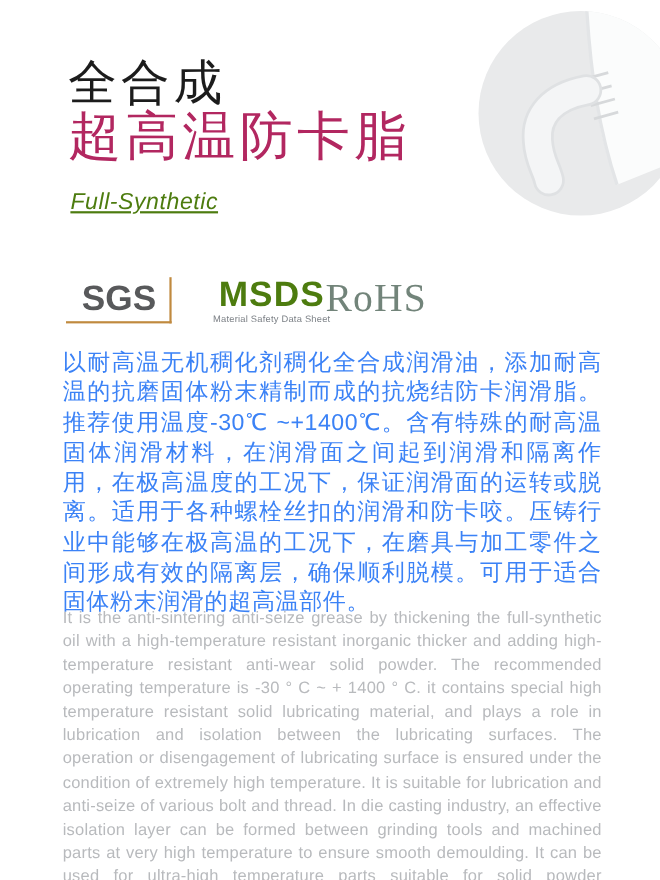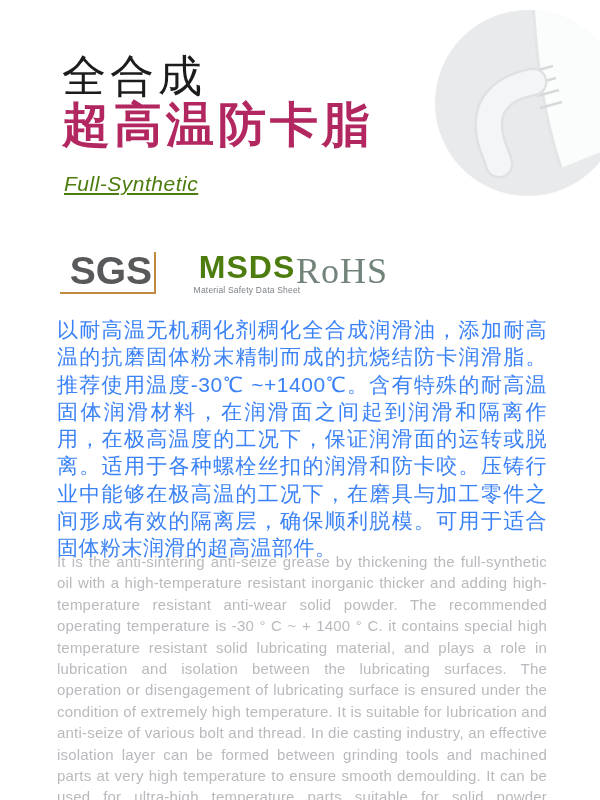--- a/index.html
+++ b/index.html
@@ -13,38 +13,38 @@
     border-radius:50%;background:#e9eaeb;overflow:hidden;
   }
   
   .title-cn-1{
     position:absolute;left:62px;top:40px;
     font-size:44px;line-height:52px;color:#1c1c1c;font-weight:400;
     letter-spacing:4px;white-space:nowrap;margin-top:10px;
   }
   .title-cn-2{
     position:absolute;left:62px;top:96px;
-    font-size:48px;line-height:58px;color:#b22760;font-weight:700;
+    font-size:48px;line-height:58px;color:#b22760;font-weight:400;
     letter-spacing:4px;white-space:nowrap;
   }
   .subtitle-en{
     position:absolute;left:64px;top:170px;width:480px;
     font-size:21px;line-height:27px;color:#4d7c0f;
     font-style:italic;font-weight:400;letter-spacing:0.5px;text-decoration:underline;
   }
   
   .cert-row{position:absolute;left:60px;top:250px;width:480px;height:56px;}
   .cert-sgs{
     position:absolute;left:0;top:2px;width:94px;height:40px;
     border-bottom:2px solid #c08a3f;border-right:2px solid #c08a3f;
     text-align:right;
   }
   .cert-sgs .sgs-text{
-    display:inline-block;font-weight:700;font-size:39px;line-height:38px;
-    color:#58595b;letter-spacing:0;padding-right:2px;
+    display:inline-block;font-weight:700;font-size:32px;line-height:38px;
+    color:#58595b;letter-spacing:0;padding-right:12px;
   }
   .cert-msds{position:absolute;left:122px;top:0;width:130px;text-align:center;}
   .cert-msds .msds-text{
     font-weight:700;font-size:32px;line-height:34px;color:#4d7c0f;letter-spacing:1px;
   }
   .cert-msds .msds-sub{
     font-size:8.5px;line-height:10px;color:#7c8086;letter-spacing:0.2px;margin-top:1px;
   }
   .cert-rohs{
     position:absolute;left:236px;top:2px;width:110px;

